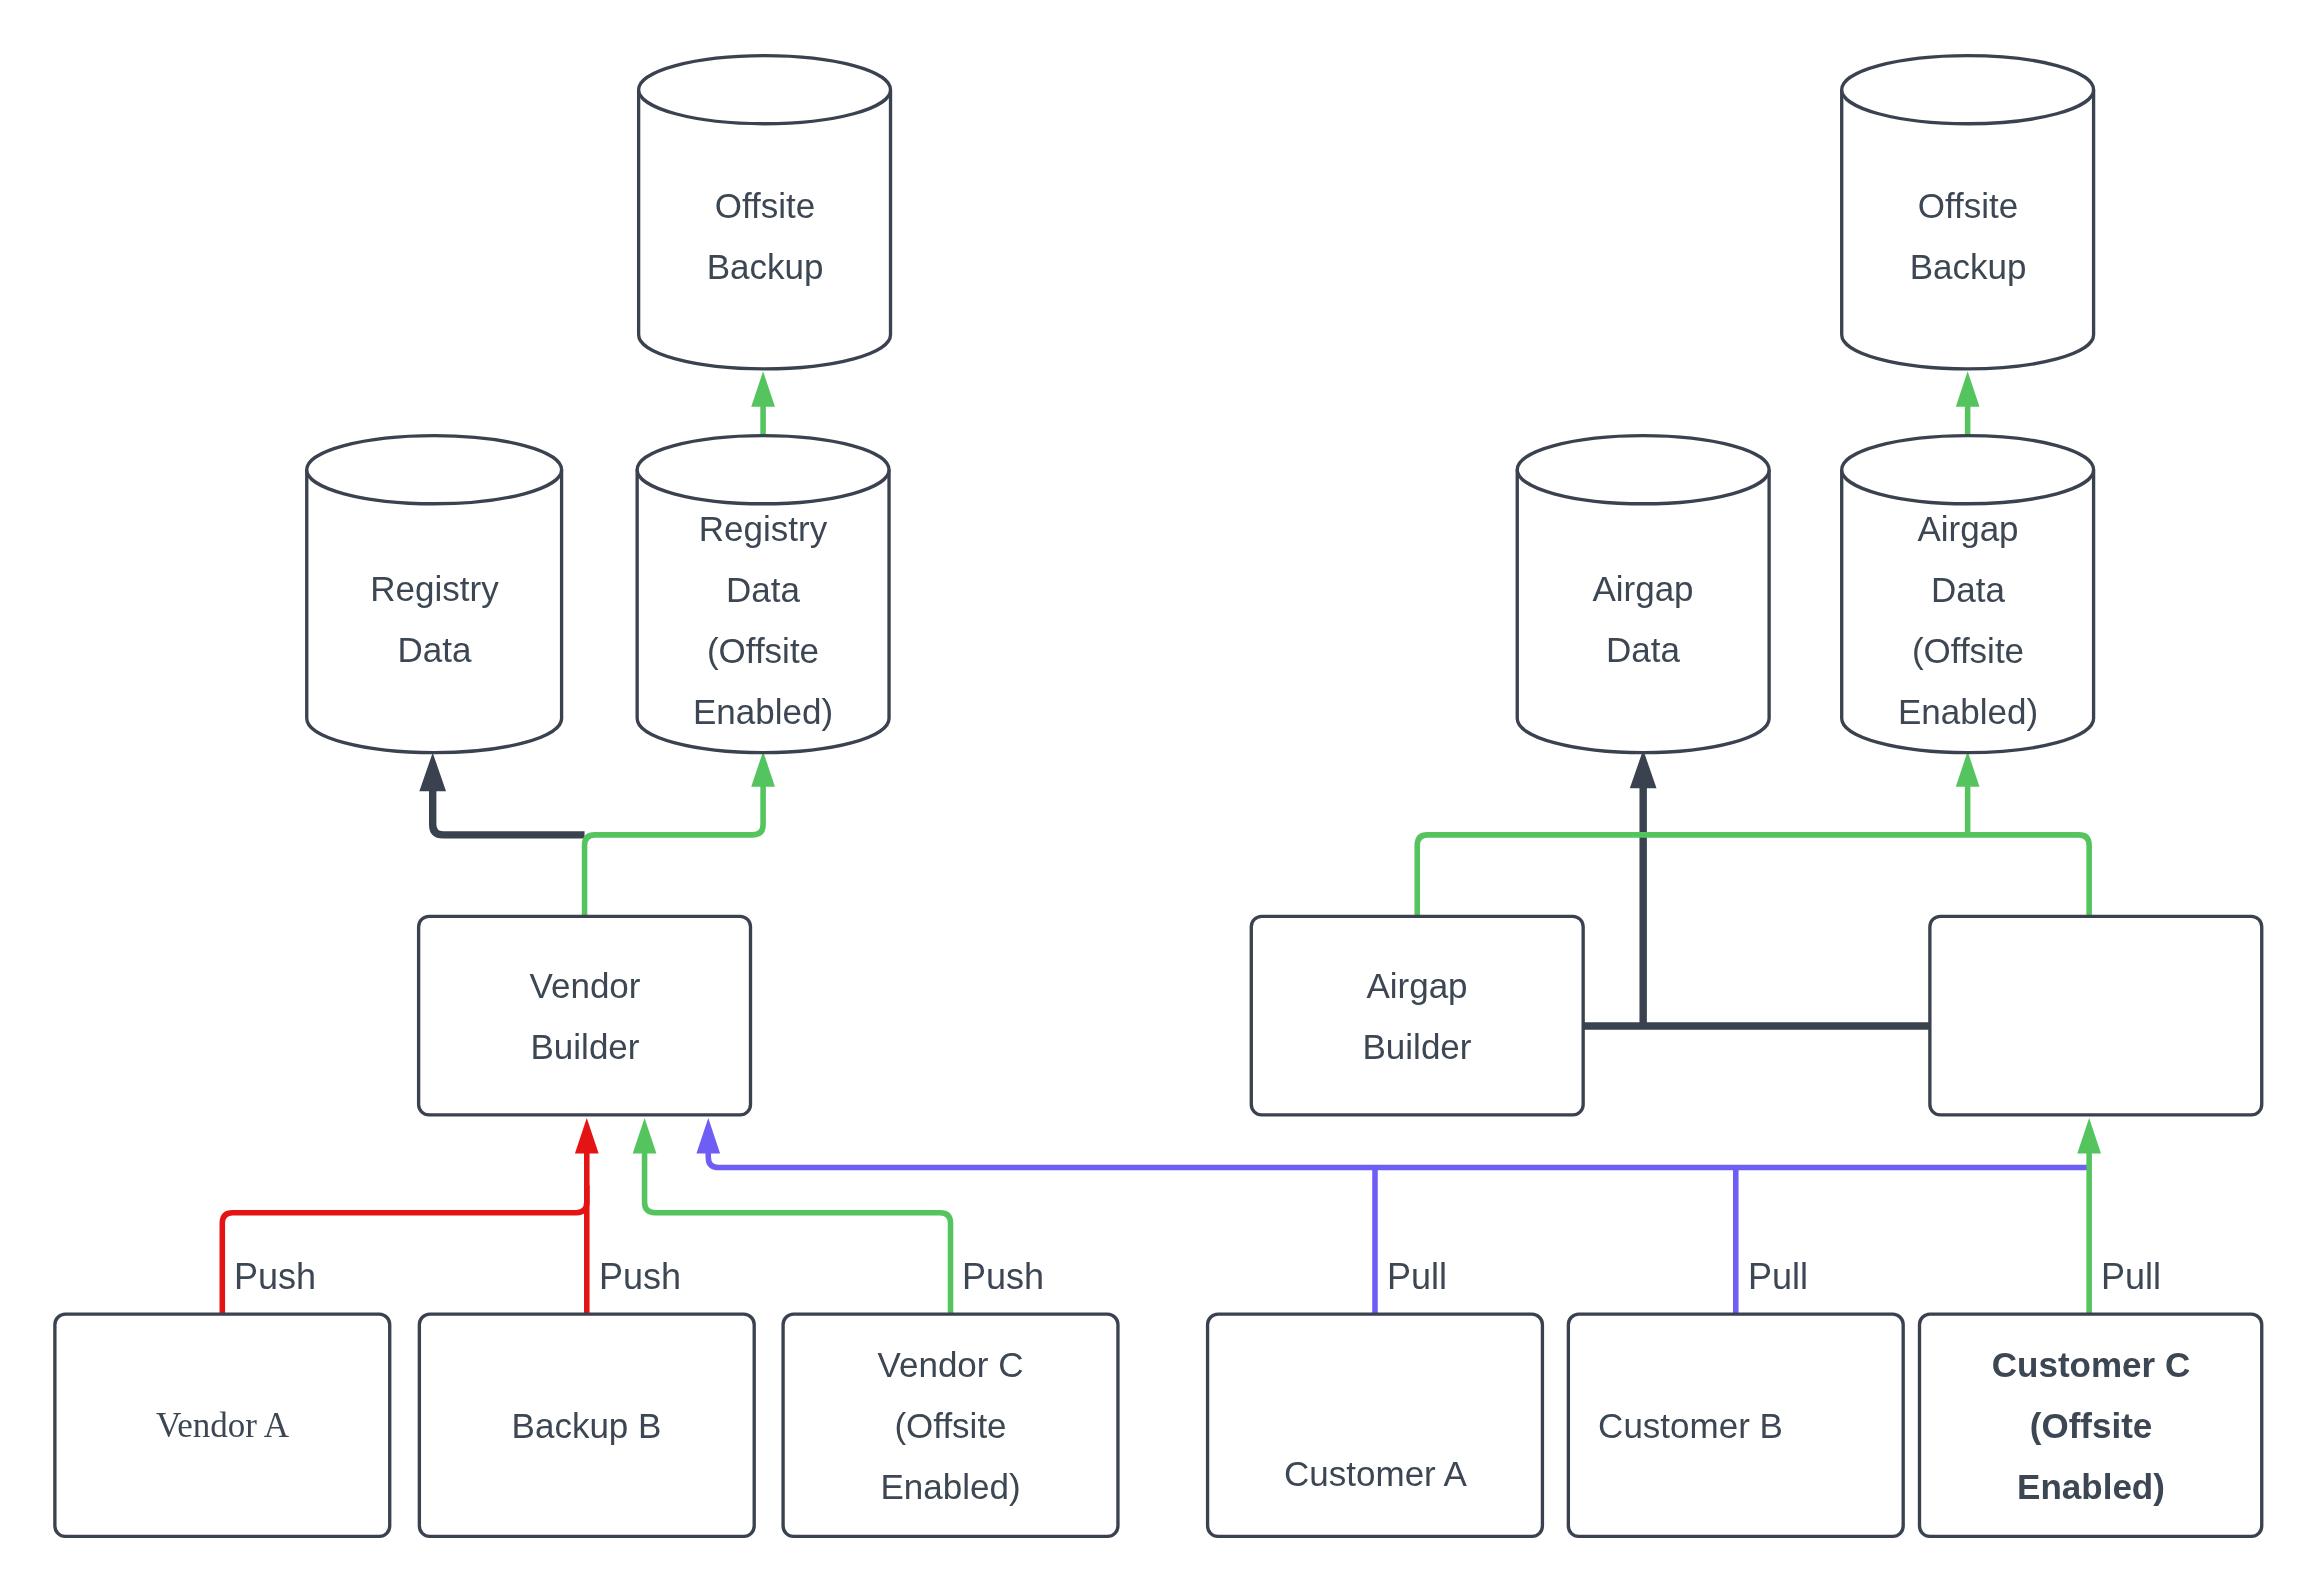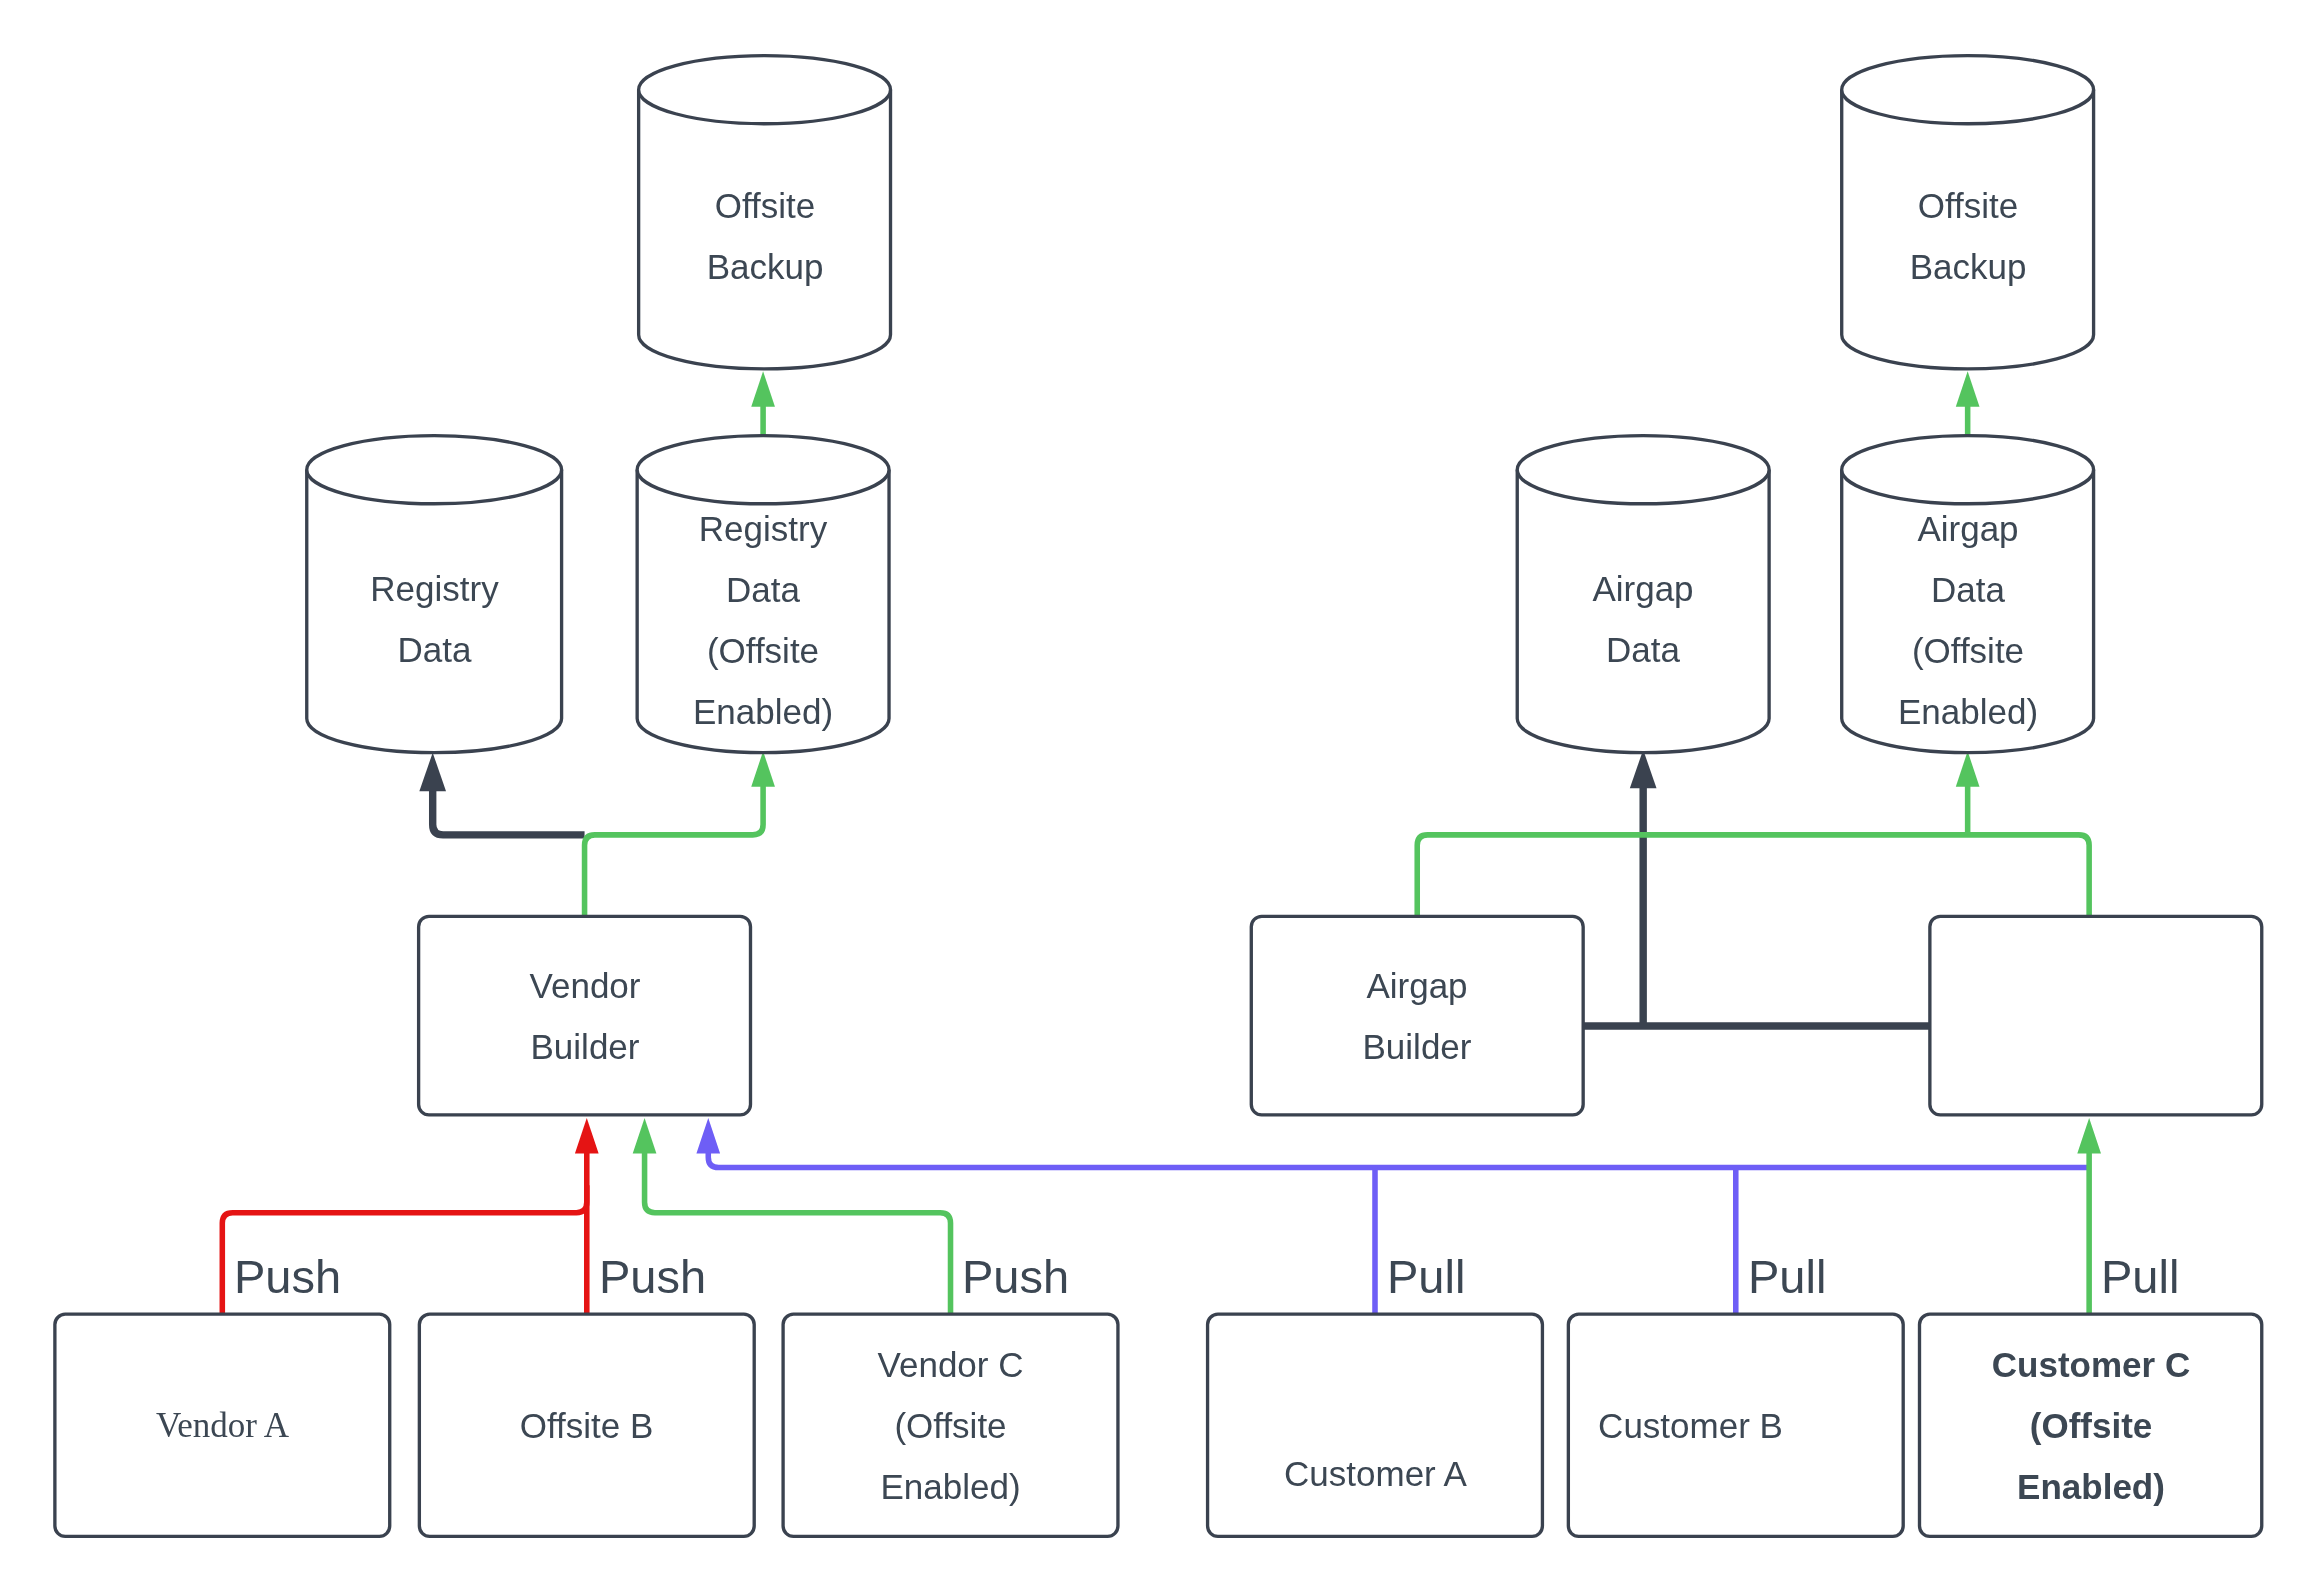--- a/index.html
+++ b/index.html
@@ -23,21 +23,21 @@
     justify-content: center;
     text-align: center;
     white-space: pre-line;
     font-size: 35px;
     line-height: 61px;
     color: var(--c-text, #3c4753);
     pointer-events: none;
   }
   .edge-label {
     position: absolute;
-    font-size: 47px;
+    font-size: 36px;
     line-height: 52px;
     color: var(--c-text, #3c4753);
     white-space: pre;
     pointer-events: none;
   }
 </style>
 </head>
 <body>
 
 <div class="canvas">
@@ -147,21 +147,21 @@
 Data
 (Offsite
 Enabled)</div>
 
   <div class="node-label" style="left:419px;  top:916px; width:332px; height:199px;">Vendor
 Builder</div>
   <div class="node-label" style="left:1251px; top:916px; width:332px; height:199px;">Airgap
 Builder</div>
 
   <div class="node-label" style="left:55px;   top:1314px; width:335px; height:222px;font-family:Liberation Serif, serif;">Vendor A</div>
-  <div class="node-label" style="left:419px;  top:1314px; width:335px; height:222px;">Offsite B</div>
+  <div class="node-label" style="left:419px;  top:1314px; width:335px; height:222px;">Backup B</div>
   <div class="node-label" style="left:783px; top:1314px; width:335px; height:222px;">Vendor C
 (Offsite
 Enabled)</div>
   <div class="node-label" style="left:1208px; top:1314px; width:335px; height:222px;margin-top:48px;">Customer A</div>
   <div class="node-label" style="left:1523px; top:1314px; width:335px; height:222px;">Customer B</div>
   <div class="node-label" style="left:1920px; top:1314px; width:342px; height:222px;font-weight:bold;">Customer C
 (Offsite
 Enabled)</div>
 
   <div class="edge-label" style="left:234px;  top:1251px;">Push</div>

